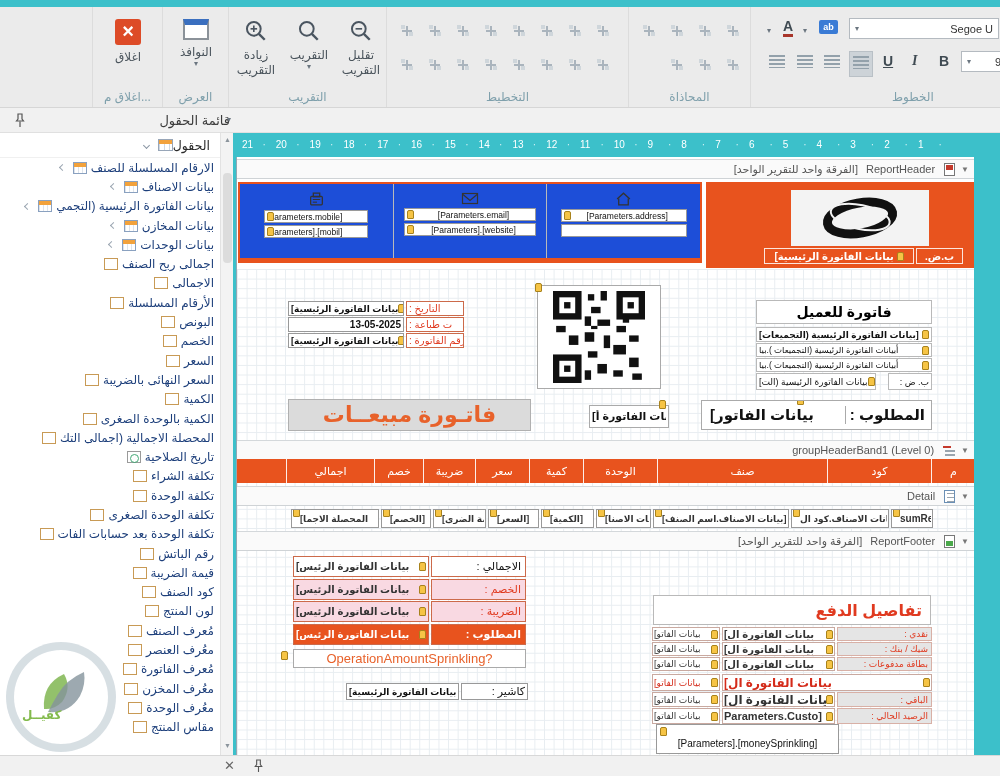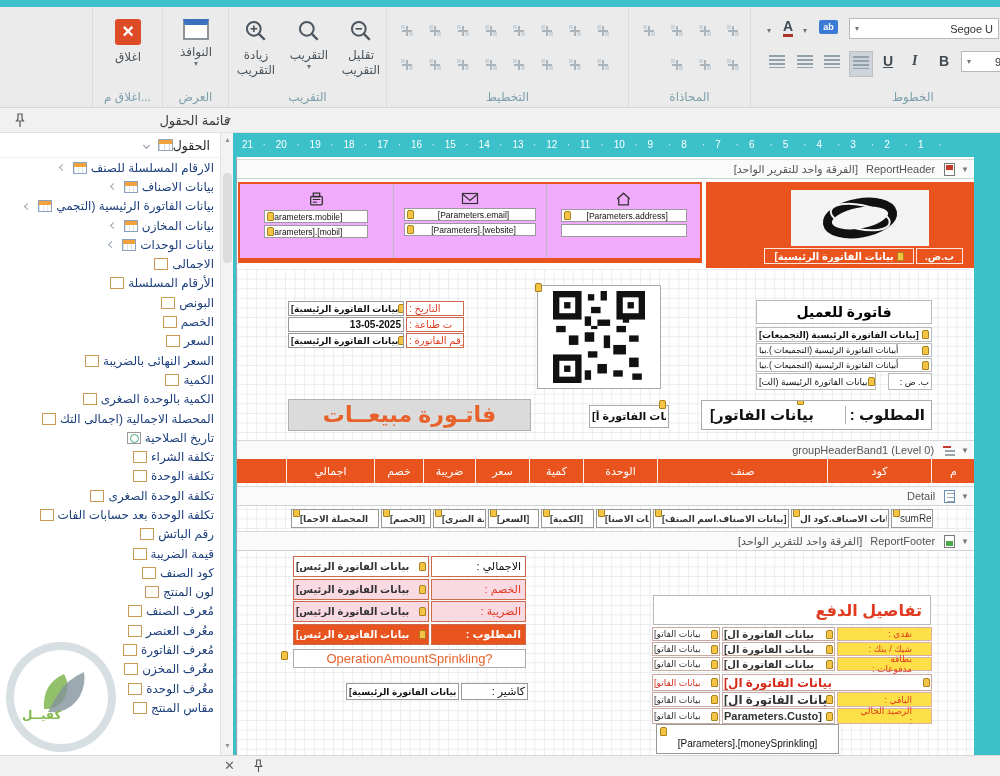--- a/index.html
+++ b/index.html
@@ -86,21 +86,21 @@
   .bico.green::before{content:"";display:block;height:5px;background:#4aa84a;margin-top:4px}
   .bico.grp{border:none;width:12px;background:
       linear-gradient(#C4392B,#C4392B) 0 2px/8px 2px no-repeat,
       linear-gradient(#9aa4ad,#9aa4ad) 2px 6px/10px 2px no-repeat,
       linear-gradient(#9aa4ad,#9aa4ad) 2px 10px/10px 2px no-repeat}
   .bico.det{border-color:#6a8fb5;background:
       repeating-linear-gradient(to bottom,#9aa4ad 2px 3.5px,transparent 3.5px 6px) 2px 0/7px 100% no-repeat,#fff}
   .dbi{display:inline-block;width:7px;height:9px;background:#F6C445;border:1px solid #A8821C;
        border-radius:2px 2px 1px 1px;flex:0 0 auto}
   
-  .contactbox{position:absolute;left:1px;top:25px;width:464px;height:81px;background:#f0abfc;
+  .contactbox{position:absolute;left:1px;top:25px;width:464px;height:81px;background:#1d4ed8;
       border:2px solid #E8531E;border-bottom:5px solid #E8531E;display:flex}
   .ccol{flex:1;position:relative;display:flex;flex-direction:column;align-items:center;padding-top:7px}
   .ccol + .ccol{border-left:1px solid #b9b9b9}
   .cfield{height:13px;border:1px solid #9a9a9a;background:#fff;display:flex;align-items:center;
           font-size:8.5px;color:#111;direction:ltr;margin-top:2px;padding:0 2px;white-space:nowrap;
           overflow:hidden}
   .orangeblk{position:absolute;left:469px;top:25px;width:268px;height:86px;background:#E8531E}
   .logobox{position:absolute;left:85px;top:8px;width:138px;height:56px;background:#f3f3f3}
   .ocap{position:absolute;left:58px;top:66px;display:flex;direction:rtl}
   .ocell{border:1px solid rgba(255,255,255,.85);height:16px;color:#fff;font-weight:bold;font-size:10px;
@@ -119,21 +119,21 @@
   .thead>div:nth-of-type(3){width:170px}.thead>div:nth-of-type(4){width:74px}
   .thead>div:nth-of-type(5){width:54px}.thead>div:nth-of-type(6){width:54px}
   .thead>div:nth-of-type(7){width:52px}.thead>div:nth-of-type(8){width:49px}
   .thead>div:nth-of-type(9){width:88px}
   
   .drow{position:absolute;left:0;top:348px;width:738px;height:24px}
   .dfield{position:absolute;top:4px;height:19px;border:1px solid #999;background:#fff;
           display:flex;align-items:center;font-weight:bold;font-size:9px;direction:ltr;
           white-space:nowrap;overflow:hidden;padding:0 1px}
   .dfield .dbi{position:relative;top:-6px}
-  .drow>div:nth-of-type(1){left:654px;width:42px;font-weight:normal;font-size:10px}
+  .drow>div:nth-of-type(1){left:654px;width:42px;font-weight:bold;font-size:10px}
   .drow>div:nth-of-type(2){left:554px;width:98px}
   .drow>div:nth-of-type(3){left:416px;width:136px}
   .drow>div:nth-of-type(4){left:359px;width:55px}
   .drow>div:nth-of-type(5){left:304px;width:53px}
   .drow>div:nth-of-type(6){left:251px;width:51px}
   .drow>div:nth-of-type(7){left:196px;width:53px}
   .drow>div:nth-of-type(8){left:144px;width:50px}
   .drow>div:nth-of-type(9){left:54px;width:88px}
   
   .totals{position:absolute;left:56px;top:399px;width:233px}
@@ -142,22 +142,22 @@
             justify-content:flex-start;padding:0 4px;font-size:11px;margin-left:2px}
   .trow .tv{flex:1;border:1px solid #cc6a4a;display:flex;align-items:center;direction:ltr;
             font-weight:bold;font-size:10px;padding:0 2px;white-space:nowrap;overflow:hidden}
   .trow.v-white .tl{color:#111;background:#fff}.trow.v-white .tv{background:#fff}
   .trow.v-pink .tl{color:#E03A20;background:#F9D9E2}.trow.v-pink .tv{background:#F9D9E2}
   .trow.v-orange .tl{color:#fff;background:#E8531E;font-weight:bold}
   .trow.v-orange .tv{color:#fff;background:#E8531E}
   
   .pay{position:absolute;left:415px;top:470px;width:280px}
   .prow{display:flex;direction:rtl;height:14px;margin-bottom:1px}
-  .prow .pl{width:95px;margin-left:2px;border:1px solid #d8b0a6;background:#fde047;color:#E03A20;
-            font-size:9px;display:flex;align-items:center;padding:0 19px}
+  .prow .pl{width:95px;margin-left:2px;border:1px solid #d8b0a6;background:#e5e5e5;color:#E03A20;
+            font-size:9px;display:flex;align-items:center;padding:0 3px}
   .prow .p1{width:113px;margin-left:2px}
   .prow .p2{width:68px}
   .prow .pv{border:1px solid #c9a9a0;background:#fff;display:flex;align-items:center;direction:ltr;
             font-weight:bold;font-size:10px;padding:0 1px;white-space:nowrap;overflow:hidden}
   .prow .p2.pv{font-size:9px;font-weight:normal}
   .prow.v-red{height:17px;margin:3px 0 1px}
   .prow.v-red .p1{width:210px;color:#D42B1A;font-size:12px}
   .prow.v-red .p2{color:#D42B1A}
   .prow.v-bold{height:15px}.prow.v-bold .p1{font-size:12px}
   .prow.v-latin{height:16px}.prow.v-latin .p1{font-size:11px}
@@ -305,20 +305,25 @@
         <span class="ti"></span>
         <span class="lbl">بيانات المخازن</span>
       </div>
 
       <div class="titem v-table">
         <span class="chevL"></span>
         <span class="ti"></span>
         <span class="lbl">بيانات الوحدات</span>
       </div>
 
+      <div class="titem v-num">
+        <span class="chevL"></span>
+        <span class="ti"></span>
+        <span class="lbl">اجمالى ربح الصنف</span>
+      </div>
 
       <div class="titem v-num">
         <span class="chevL"></span>
         <span class="ti"></span>
         <span class="lbl">الاجمالى</span>
       </div>
 
       <div class="titem v-ab">
         <span class="chevL"></span>
         <span class="ti"></span>

